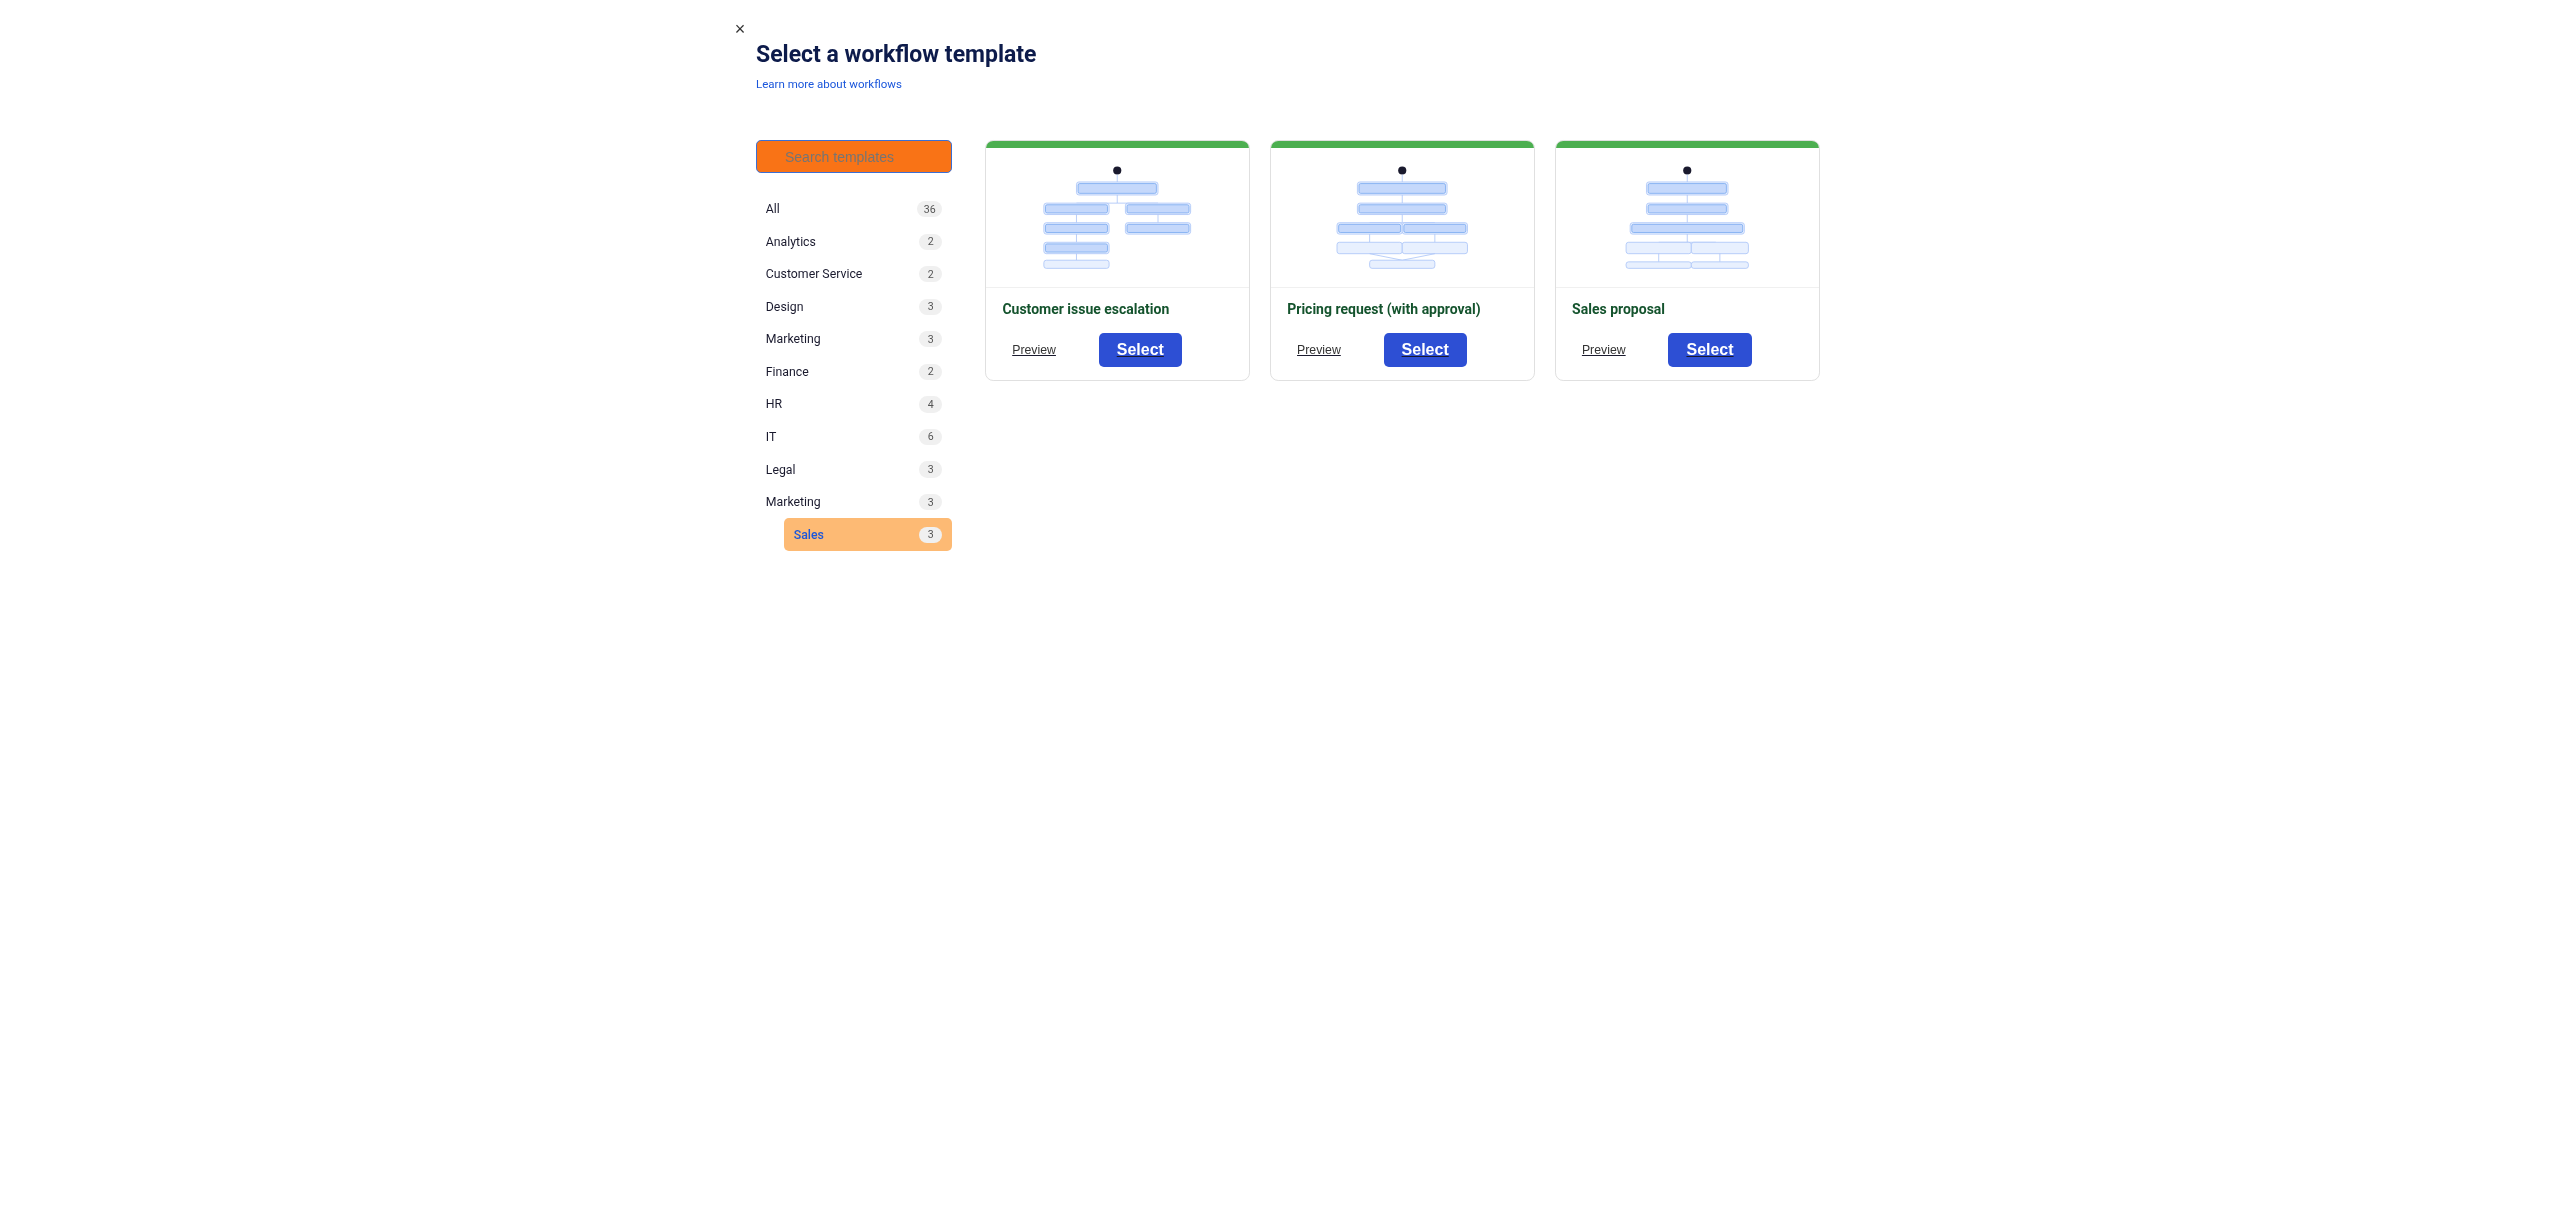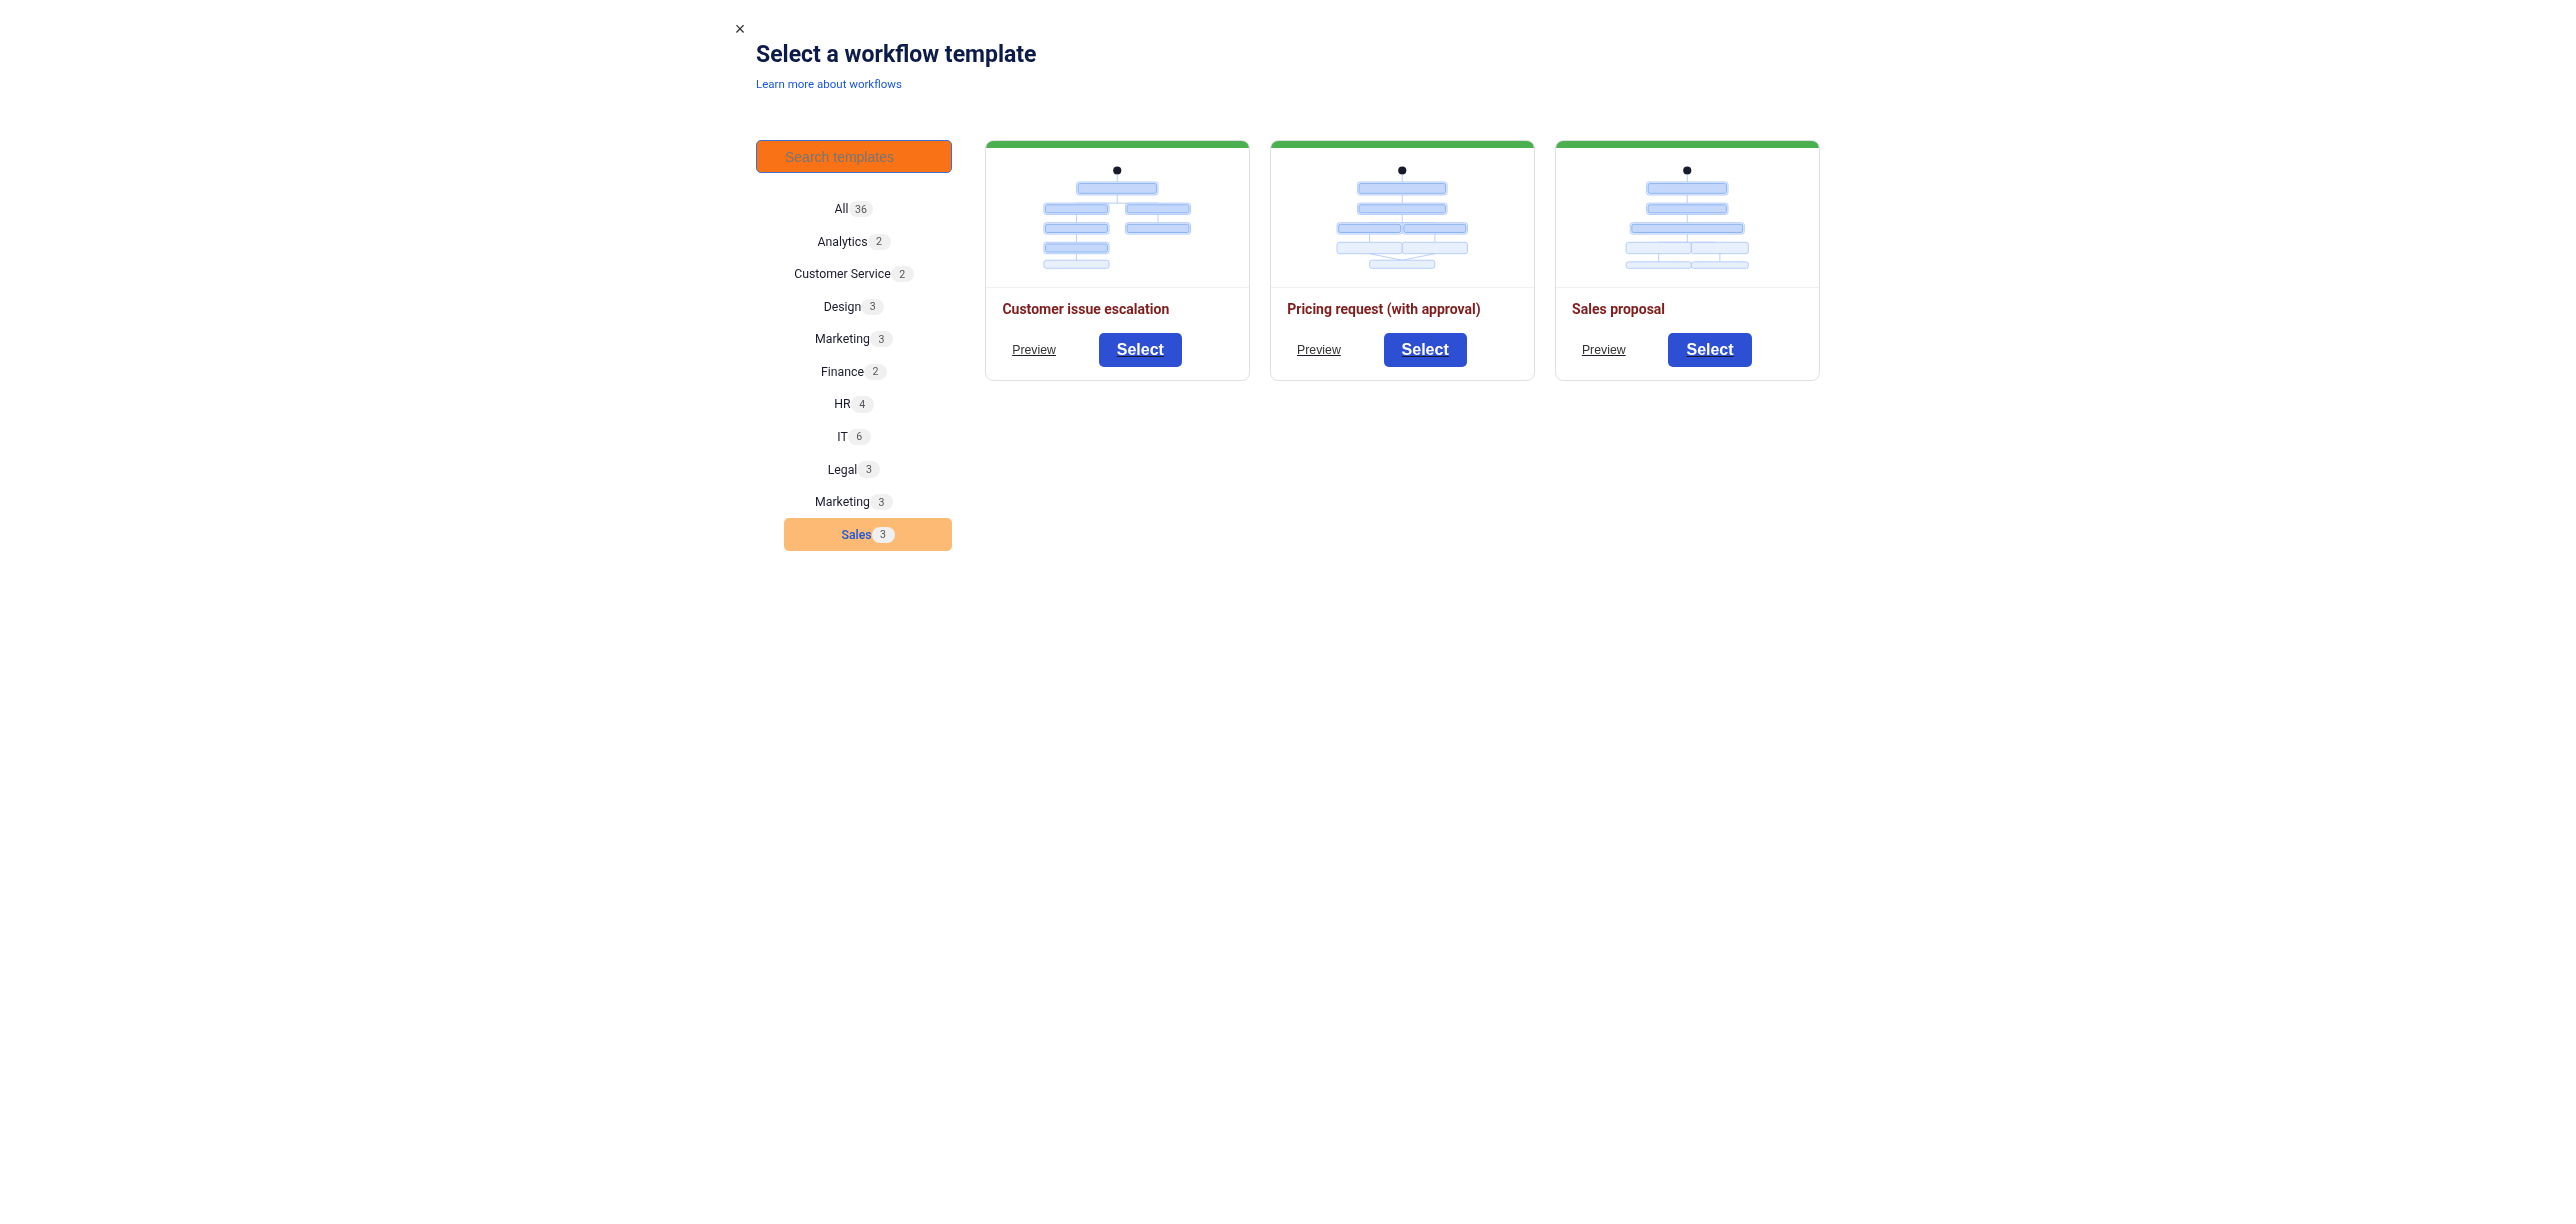--- a/index.html
+++ b/index.html
@@ -100,21 +100,21 @@
       pointer-events: none;
     }
 
     .category-list {
       list-style: none;
     }
 
     .category-item {
       display: flex;
       align-items: center;
-      justify-content: center;
+      justify-content: space-between;
       padding: 8.2px 9.8px;
       cursor: pointer;
       border-radius: 4.9px;
       font-size: 12.3px;
       color: #1a1a2e;
       transition: background 0.15s;
     }
 
     .category-item.active {
       background: #fdba74;
@@ -176,21 +176,21 @@
     }
 
     .card-body {
       padding: 13px 16.4px;
       border-top: 0.8px solid #f0f0f0;
     }
 
     .card-title {
       font-size: 14px;
       font-weight: 700;
-      color: #7f1d1d;
+      color: #14532d;
       margin-bottom: 16.4px;
     }
 
     .card-actions {
       display: flex;
       align-items: center;
       justify-content: flex-start;
       gap: 33px;
       text-decoration: underline;
     }

